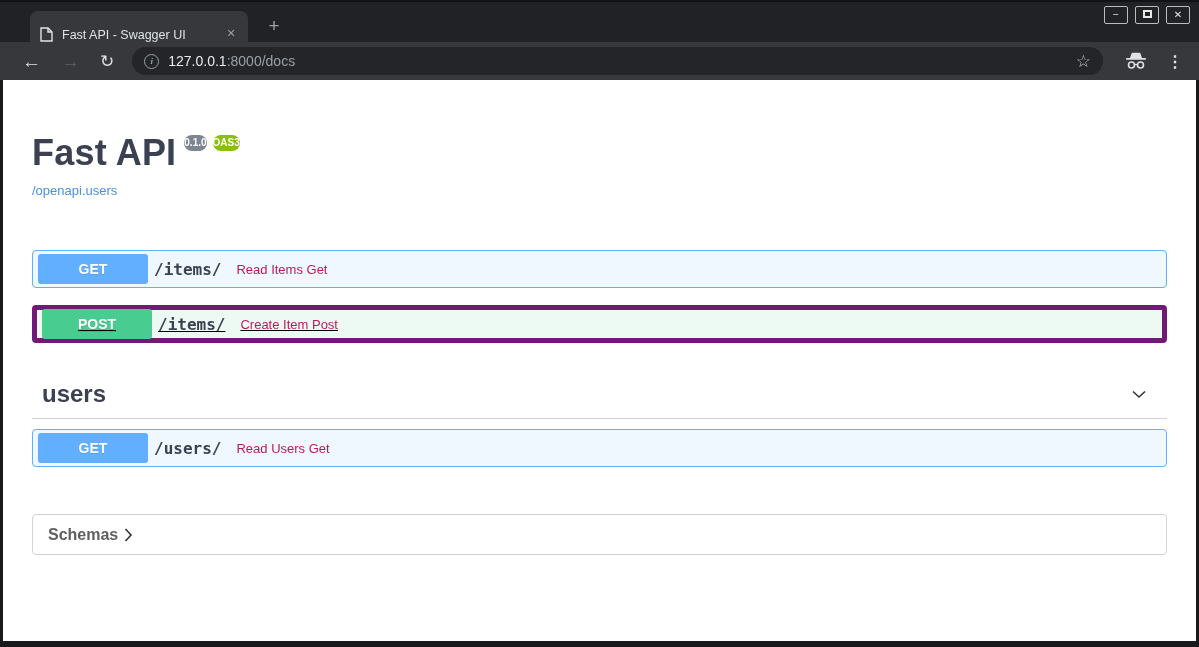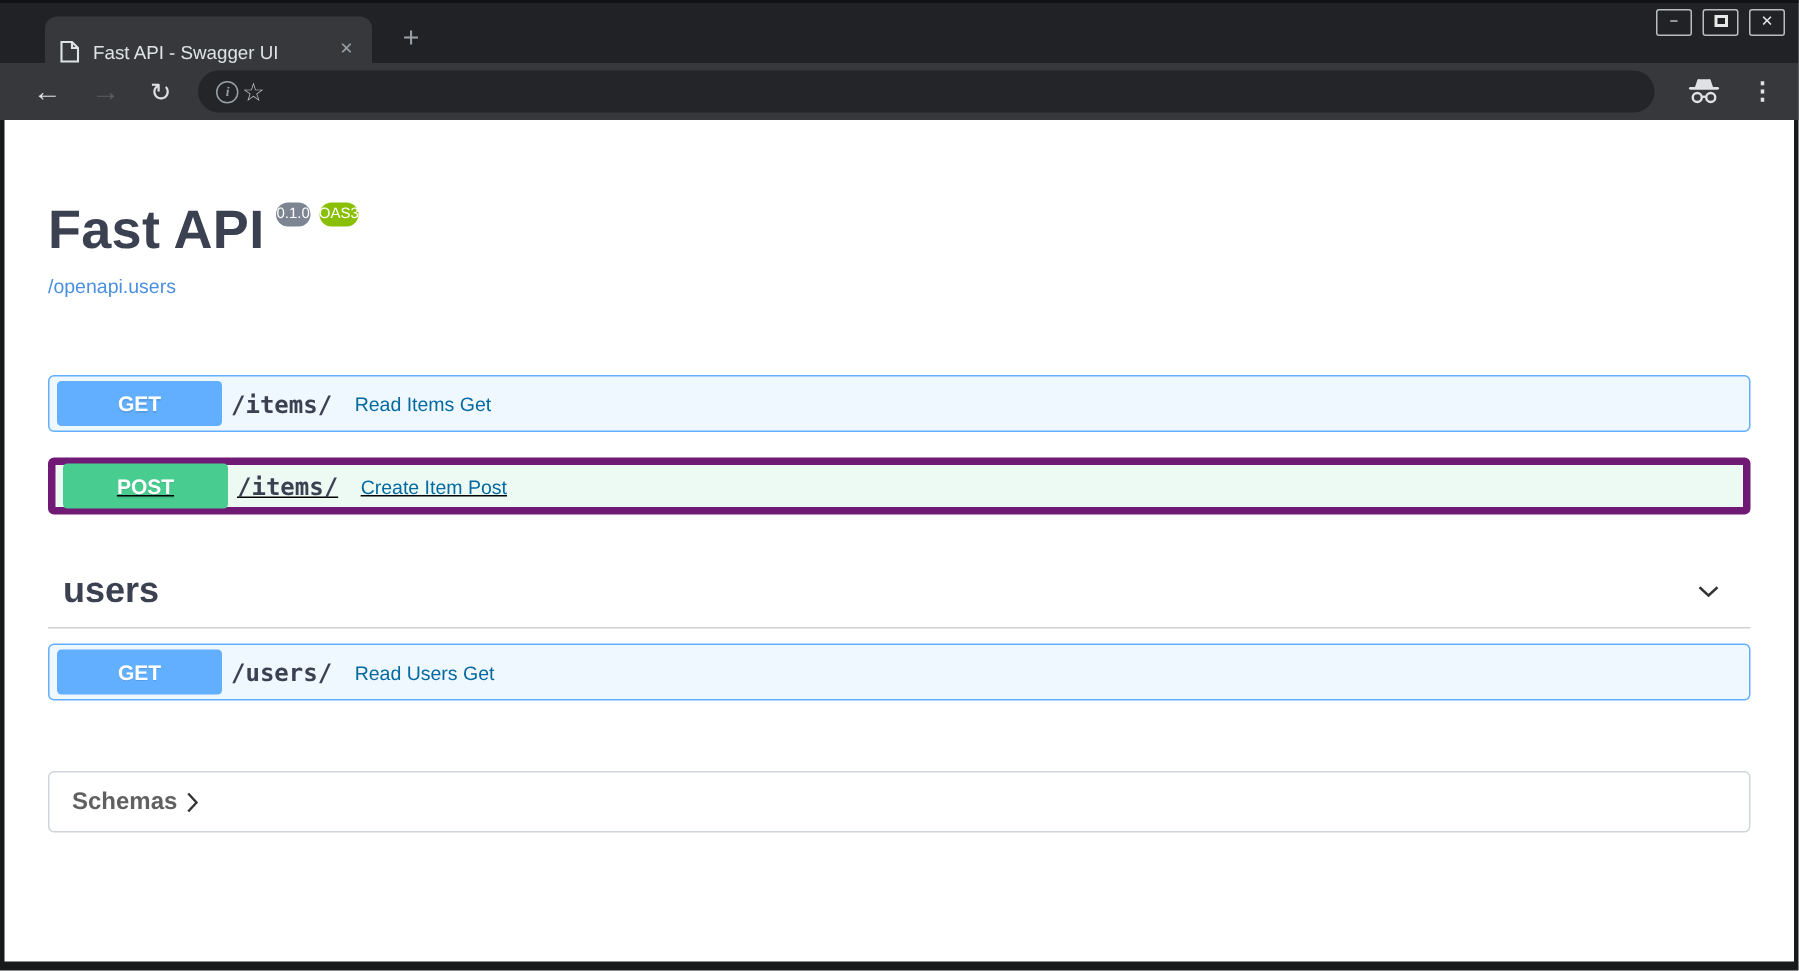--- a/index.html
+++ b/index.html
@@ -78,21 +78,21 @@
     position:absolute; top:80px; left:3px; right:3px; bottom:6px;
     background:#ffffff; overflow:hidden; padding:0 29px;
   }
   .info-block { margin-top:52px; }
   .api-title {
     font-size:36px; font-weight:bold; color:#3b4151; display:inline;
     letter-spacing:0.2px;
   }
   .badges { display:inline-block; vertical-align:18px; margin-left:8px; }
   .badge {
-    display:inline-block; color:#fff; font-size:10px; font-weight:normal;
+    display:inline-block; color:#fff; font-size:10px; font-weight:bold;
     padding:2px 0 3px; border-radius:10px; vertical-align:middle;
   }
   .badge.version { background:#7d8492; }
   .badge.oas { background:#89bf04; margin-left:6px; }
   .spec-link {
     display:block; margin-top:9px; font-size:13px; color:#4990e2;
     text-decoration:none; width:max-content;
   }
 
   .tags { margin-top:42px; }
@@ -116,21 +116,21 @@
     font-size:14px; padding:7px 0; border:none; border-radius:3px;
     font-family:"Liberation Sans", sans-serif;
     text-shadow:0 1px 0 rgba(0,0,0,0.1); cursor:pointer;
   }
   .method.get  { background:#61affe; }
   .method.post { background:#49cc90; }
   .op-path {
     font-family:"DejaVu Sans Mono", monospace; font-weight:bold;
     font-size:16px; color:#3b4151; margin-left:6px;
   }
-  .op-summary { font-size:13px; color:#0369a1; margin-left:15px; }
+  .op-summary { font-size:13px; color:#be185d; margin-left:15px; }
 
   .section-gap { height:10px; }
 
   .models {
     margin-top:47px; border:1px solid #cfd3da; border-radius:4px; height:41px;
     display:flex; align-items:center; 
     padding:0 16px 0 15px; cursor:pointer;
   }
   .models h4 { font-size:16px; font-weight:bold; color:#606060; }
 </style>
@@ -155,20 +155,21 @@
       <div class="win-btn">✕</div>
     </div>
   </div>
 
   <div class="toolbar">
     <span class="nav-ic">←</span>
     <span class="nav-ic disabled">→</span>
     <span class="nav-ic reload">↻</span>
     <div class="omnibox">
       <span class="info-ic">i</span>
+      <span class="url"><span class="host">127.0.0.1</span><span class="rest">:8000/docs</span></span>
       <span class="bookmark">☆</span>
     </div>
     <span class="incog">
       <svg width="22" height="18" viewBox="0 0 22 18">
         <path d="M5 6 L6.5 1.5 Q7 0.5 8 0.8 L14 0.8 Q15 0.5 15.5 1.5 L17 6 Z" fill="#dfe1e5"></path>
         <rect x="1" y="6" width="20" height="1.8" rx="0.9" fill="#dfe1e5"></rect>
         <circle cx="6.5" cy="13" r="3" fill="none" stroke="#dfe1e5" stroke-width="1.6"></circle>
         <circle cx="15.5" cy="13" r="3" fill="none" stroke="#dfe1e5" stroke-width="1.6"></circle>
         <path d="M9.5 13 Q11 11.8 12.5 13" fill="none" stroke="#dfe1e5" stroke-width="1.4"></path>
       </svg>

